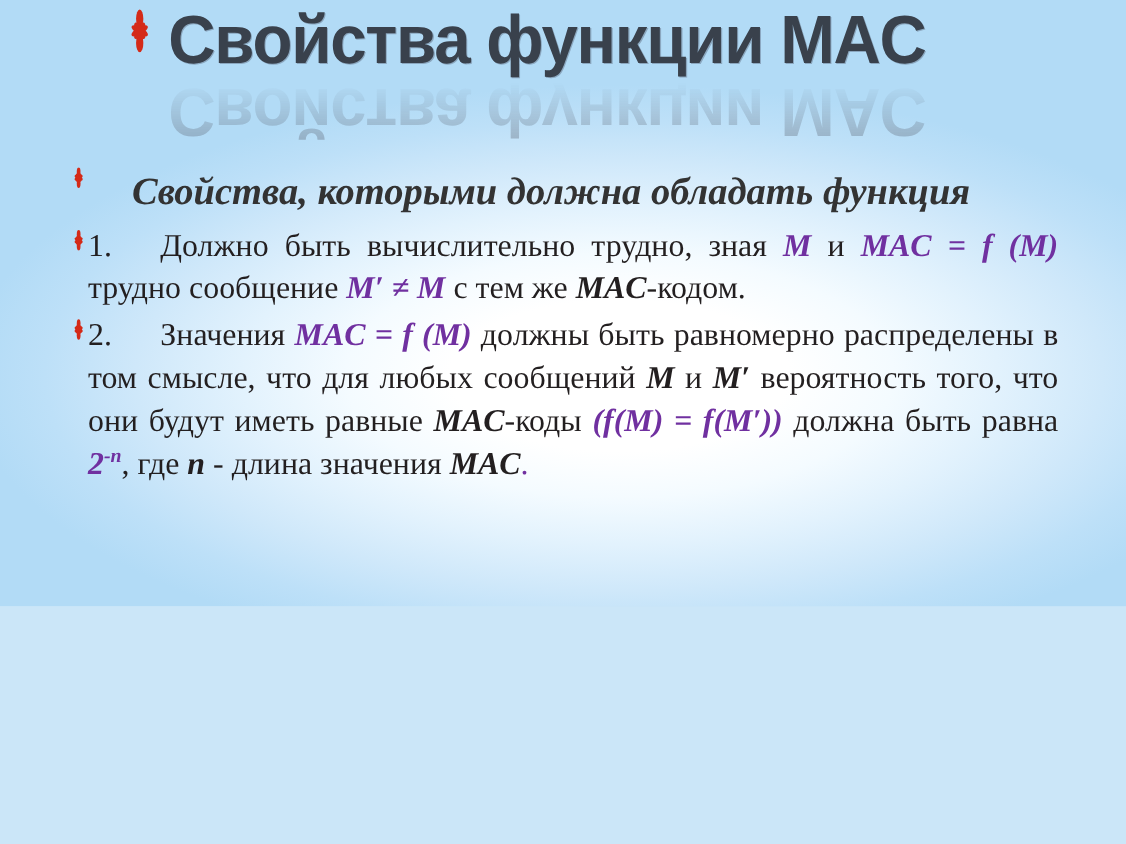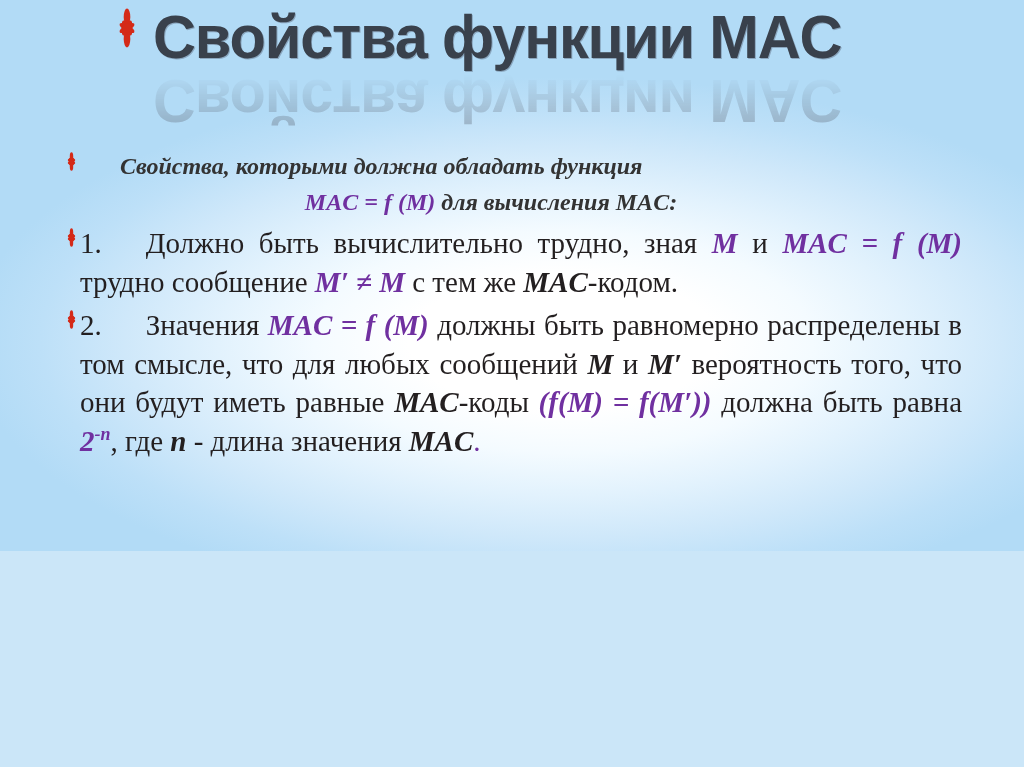--- a/index.html
+++ b/index.html
@@ -105,21 +105,21 @@
     width: 19px;
     height: 19px;
     color: #d42a18;
   }
   .bullet svg { display: block; }
 
   .lead {
     font-weight: bold;
     font-style: italic;
     color: #333333;
-    font-size: 24px;
+    font-size: 35px;
     line-height: 1.5;
   }
   .lead .ln1 { display: block; padding-left: 40px; }
   .lead .ln2 { display: block; text-align: center; padding-right: 60px; }
 
   .item {
     text-align: justify;
     text-justify: inter-word;
     font-size: 29px;
     line-height: 1.34;
@@ -170,21 +170,20 @@
             <ellipse cx="20" cy="31" rx="3.6" ry="8.6"></ellipse>
             <ellipse cx="20" cy="20" rx="3.6" ry="8.6" transform="rotate(60 20 20)"></ellipse>
             <ellipse cx="20" cy="20" rx="3.6" ry="8.6" transform="rotate(120 20 20)"></ellipse>
             <ellipse cx="20" cy="20" rx="3.6" ry="8.6" transform="rotate(30 20 20)"></ellipse>
             <ellipse cx="20" cy="20" rx="3.6" ry="8.6" transform="rotate(150 20 20)"></ellipse>
             <circle cx="20" cy="20" r="4.8"></circle>
           </g>
         </svg>
       </span>
       <span class="ln1">Свойства, которыми должна обладать функция</span>
-      <span class="ln2"><span class="pp">MAC = f (M)</span><span> для вычисления MAC:</span></span>
     </div>
 
     <div class="para item">
       <span class="bullet">
         <svg viewBox="0 0 40 40" width="19" height="19" aria-hidden="true">
           <g fill="currentColor">
             <ellipse cx="20" cy="9" rx="3.6" ry="8.6"></ellipse>
             <ellipse cx="20" cy="31" rx="3.6" ry="8.6"></ellipse>
             <ellipse cx="20" cy="20" rx="3.6" ry="8.6" transform="rotate(60 20 20)"></ellipse>
             <ellipse cx="20" cy="20" rx="3.6" ry="8.6" transform="rotate(120 20 20)"></ellipse>

